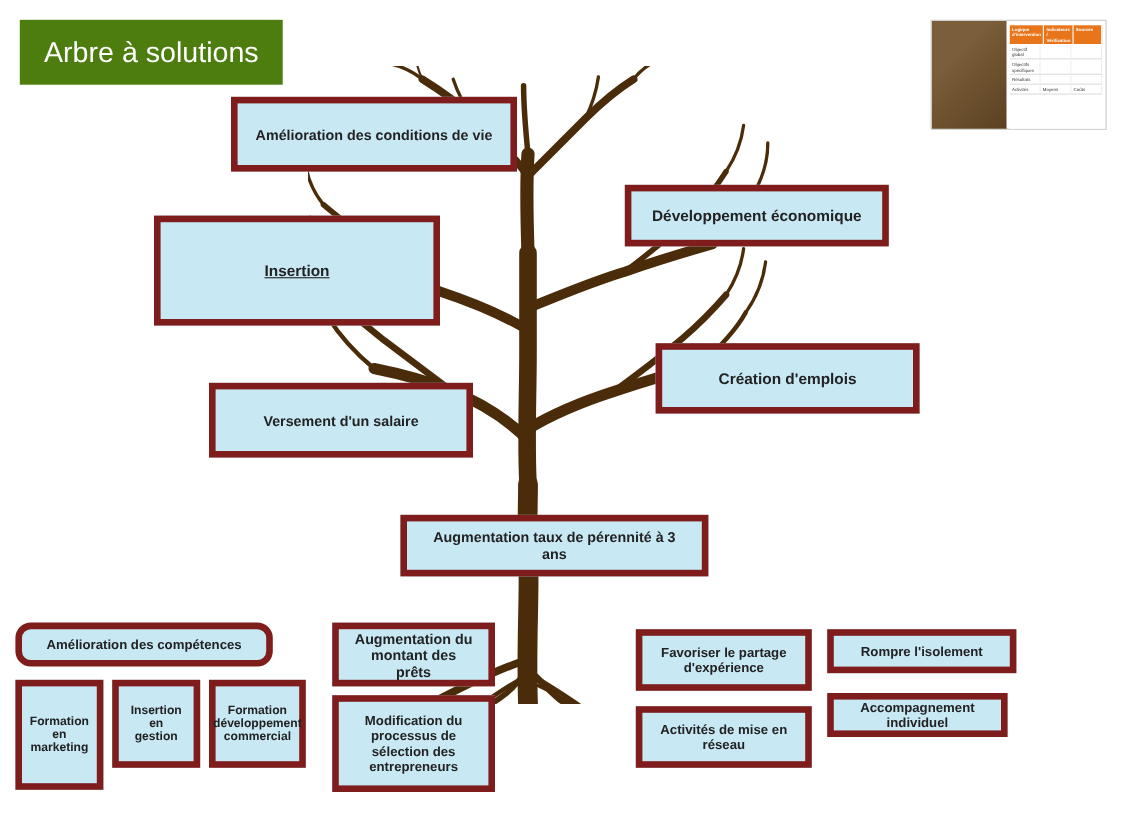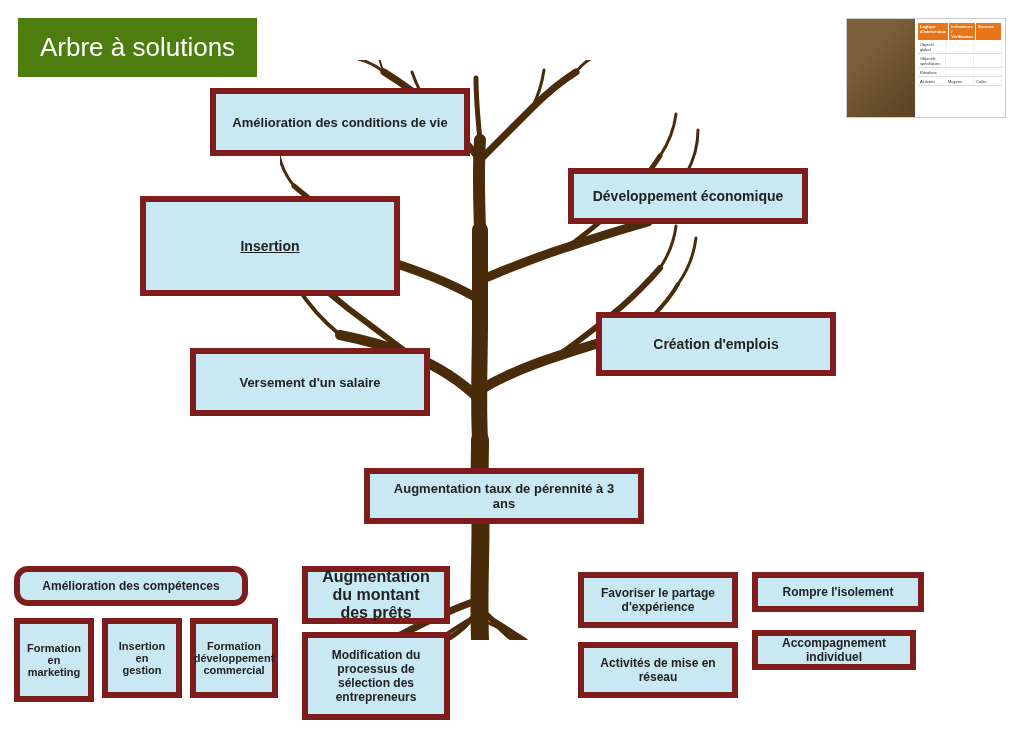--- a/index.html
+++ b/index.html
@@ -221,29 +221,29 @@
 </div>
 
 <div class="blue-box" style="left:326px; top:468px; width:280px; height:56px; font-size:13px;margin-left:38px;">
   <span>Augmentation taux de pérennité à 3 ans</span>
 </div>
 
 <div class="blue-box" style="left:14px; top:566px; width:234px; height:40px; font-size:12px;border-radius:14px;">
   <span>Amélioration des compétences</span>
 </div>
 
-<div class="blue-box" style="left:302px; top:566px; width:148px; height:58px; font-size:16px;">
+<div class="blue-box" style="left:302px; top:566px; width:148px; height:58px; font-size:13px;">
   <span>Augmentation du montant des prêts</span>
 </div>
 
 <div class="blue-box" style="left:302px; top:632px; width:148px; height:88px; font-size:12px;">
   <span>Modification du processus de sélection des entrepreneurs</span>
 </div>
 
-<div class="blue-box" style="left:14px; top:618px; width:80px; height:84px; font-size:11px;">
+<div class="blue-box" style="left:14px; top:618px; width:80px; height:100px; font-size:11px;">
   <span>Formation en marketing</span>
 </div>
 
 <div class="blue-box" style="left:102px; top:618px; width:80px; height:80px; font-size:11px;">
   <span>Insertion en gestion</span>
 </div>
 
 <div class="blue-box" style="left:190px; top:618px; width:88px; height:80px; font-size:11px;justify-content:center;">
   <span>Formation développement commercial</span>
 </div>

